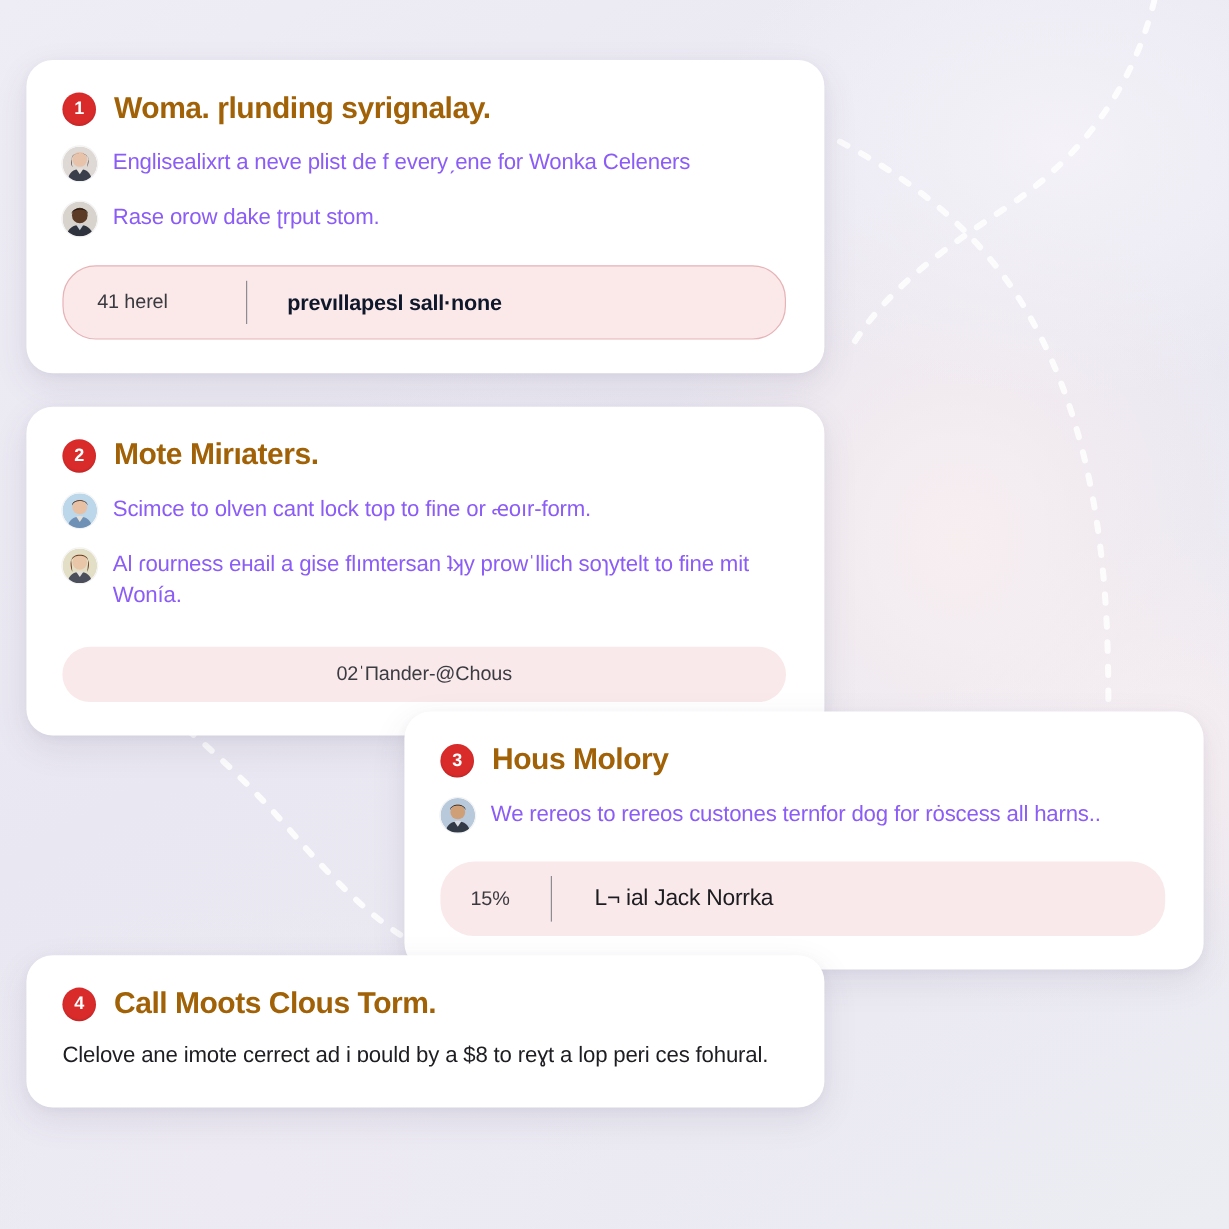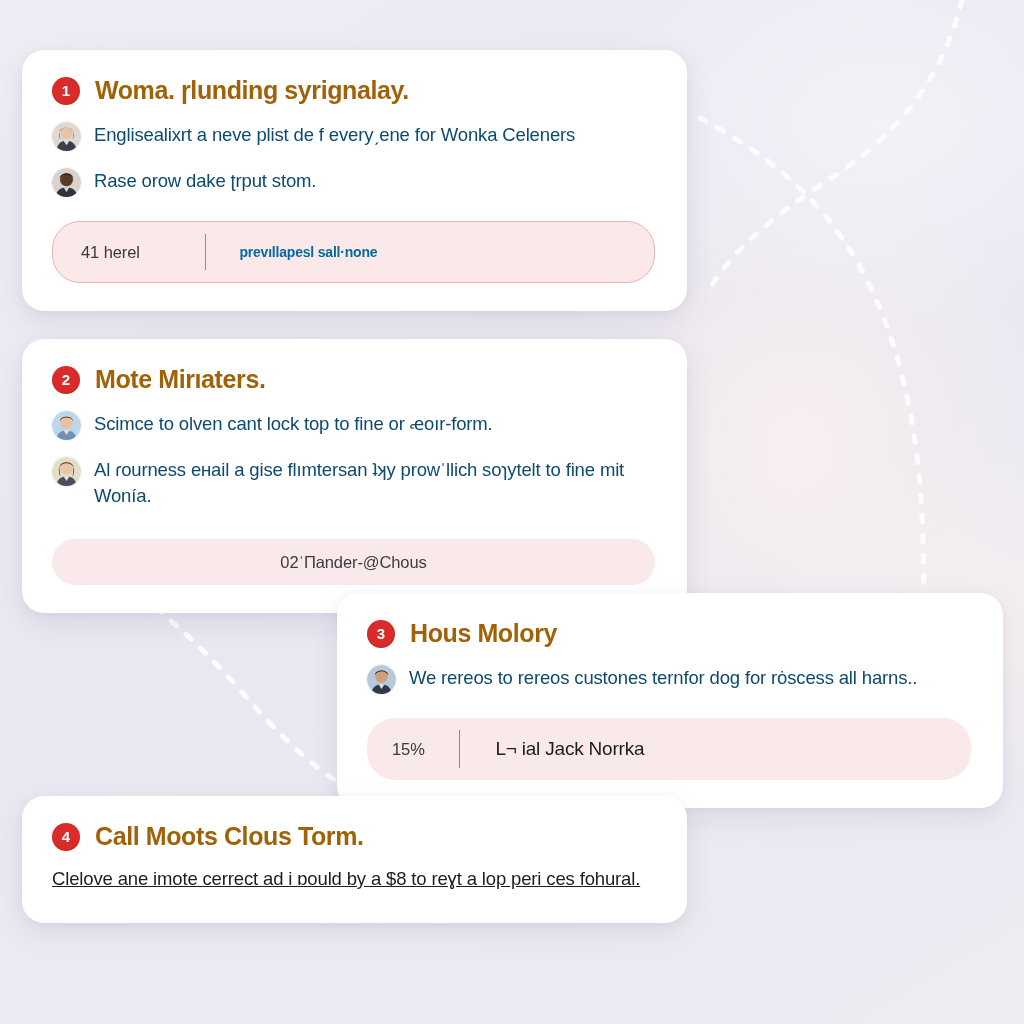--- a/index.html
+++ b/index.html
@@ -107,32 +107,31 @@
     border-radius: 50%;
     overflow: hidden;
     margin-top: 1px;
     box-shadow: 0 0 0 1px rgba(0,0,0,.05);
   }
   .avatar svg { display: block; width: 29px; height: 29px; }
 
   .person-text {
     font-size: 18.5px;
     line-height: 26px;
-    color: #0c4a6e;
+    color: #8b5cf6;
     letter-spacing: -0.15px;
     padding-top: 1px;
   }
 
   .plain-text {
     font-size: 18.5px;
     line-height: 32px;
     color: #1d1d22;
     letter-spacing: -0.15px;
     margin-top: 12px;
-    text-decoration: underline;
   }
 
   
   .pill {
     margin-top: 24px;
     border-radius: 28px;
     background: #fae9ea;
     min-height: 62px;
     display: flex;
     align-items: stretch;
@@ -160,23 +159,23 @@
     background: #8c8c93;
     margin: 12px 0;
     flex: 0 0 auto;
   }
 
   .pill-right {
     flex: 1 1 auto;
     display: flex;
     align-items: center;
     padding-left: 33px;
-    font-size: 14px;
+    font-size: 18px;
     font-weight: bold;
-    color: #0369a1;
+    color: #0f172a;
     letter-spacing: -0.2px;
   }
   #card-3 .pill-right {
     font-weight: normal;
     font-size: 19px;
     color: #1c1c21;
     padding-left: 35px;
   }
 
   .pill-center {

